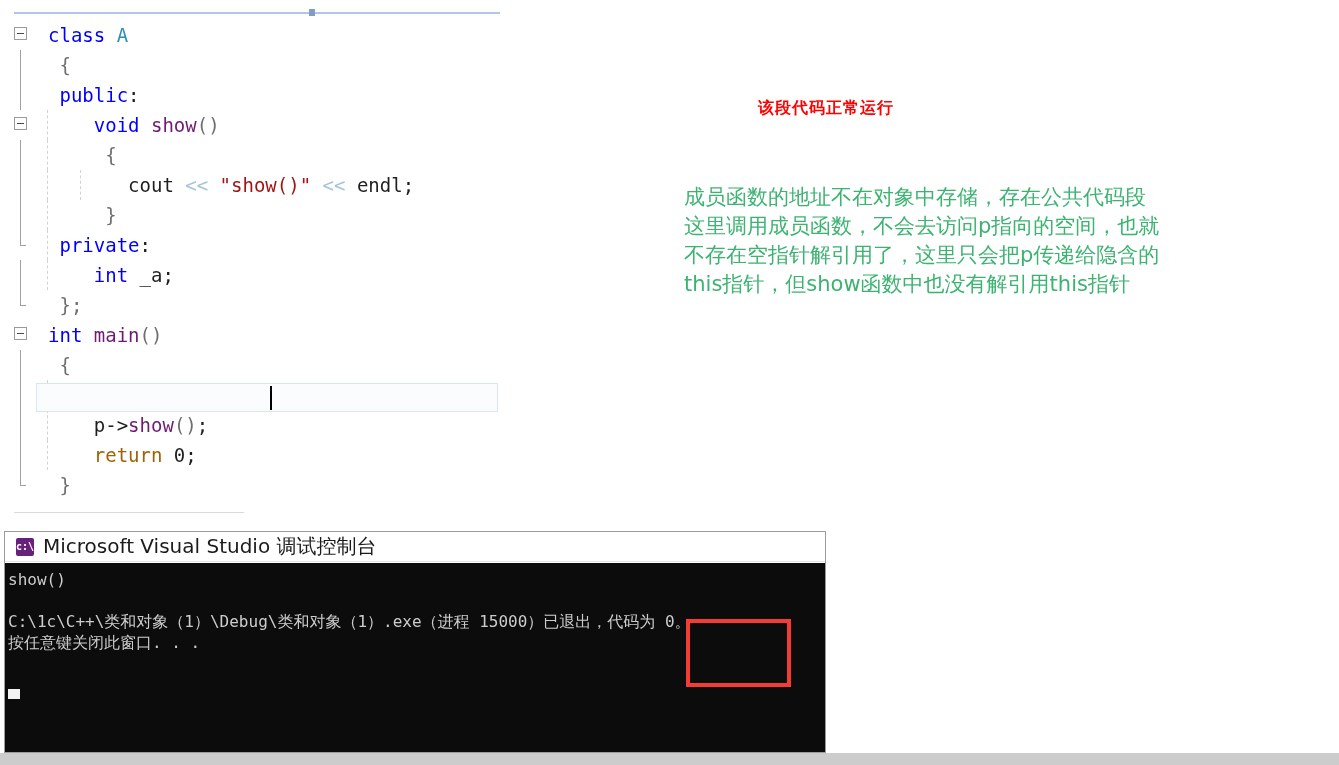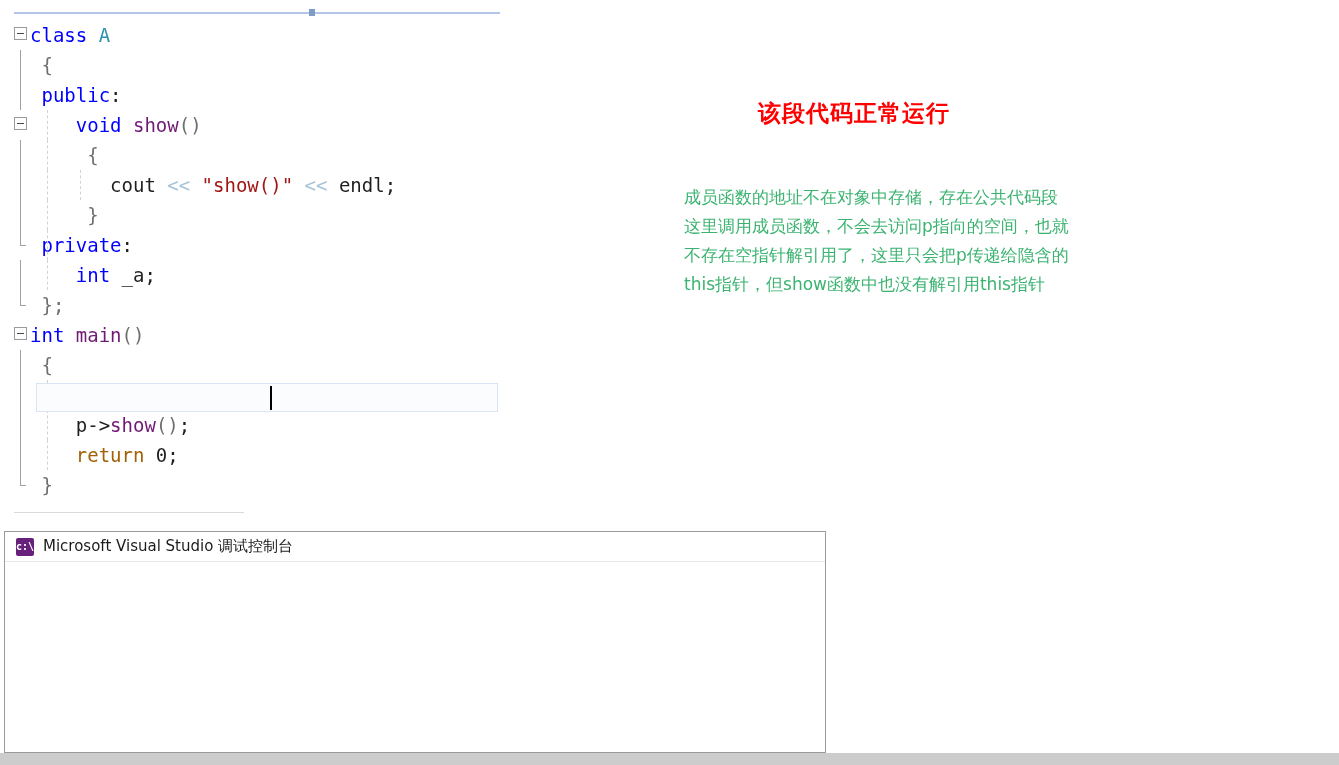--- a/index.html
+++ b/index.html
@@ -45,21 +45,21 @@
     width: 840px;
     font-family: "DejaVu Sans Mono", "Liberation Mono", monospace;
     font-size: 19px;
     line-height: 30px;
     white-space: pre;
     color: #1f1f1f;
   }
   .line {
     position: relative;
     height: 30px;
-    padding-left: 30px;
+    padding-left: 48px;
     box-sizing: border-box;
   }
 
   
   .gutter {
     position: absolute;
     left: 0; top: 0;
     width: 30px; height: 30px;
     pointer-events: none;
   }
@@ -134,33 +134,33 @@
     left: 14px; top: 512px;
     width: 230px; height: 1px;
     background: #dadada;
   }
 
   
   #ann-title {
     position: absolute;
     left: 758px; top: 98px;
     font-family: "DejaVu Sans", sans-serif;
-    font-size: 23px;
+    font-size: 16px;
     font-weight: bold;
     color: #ff0000;
     letter-spacing: 1px;
     white-space: nowrap;
     text-align: center;
   }
   #ann-body {
     position: absolute;
     left: 684px; top: 183px;
     width: 640px;
     font-family: "DejaVu Sans", sans-serif;
-    font-size: 17px;
+    font-size: 21px;
     line-height: 29px;
     color: #3cb371;
     white-space: pre-line;
   }
 
   
   #console-window {
     position: absolute;
     left: 4px; top: 531px;
     width: 822px;
@@ -195,21 +195,21 @@
     width: 18px; height: 18px;
     color: #ffffff;
     font-family: "DejaVu Sans Mono", monospace;
     font-size: 10px;
     line-height: 18px;
     text-align: center;
     font-weight: bold;
   }
   #console-title-text {
     font-family: "DejaVu Sans", sans-serif;
-    font-size: 15px;
+    font-size: 20px;
     color: #1b1b1b;
     white-space: nowrap;
   }
   #console-body {
     position: absolute;
     left: 0; top: 31px;
     width: 820px;
     height: 189px;
     background: #0c0c0c;
     overflow: hidden;
@@ -271,16 +271,24 @@
 
 <div id="console-window">
 
   <div id="console-titlebar">
     <div id="console-icon">
       <span>c:\</span>
     </div>
     <div id="console-title-text">Microsoft Visual Studio 调试控制台</div>
   </div>
 
+  <div id="console-body">
+    <div id="console-text">show()
+
+C:\1c\C++\类和对象（1）\Debug\类和对象（1）.exe（进程 15000）已退出，代码为 0。
+按任意键关闭此窗口. . .</div>
+    <div id="console-cursor"></div>
+    <div id="console-highlight-box"></div>
+  </div>
 
 </div>
 
 <div id="bottom-strip"></div>
 
 </body></html>

